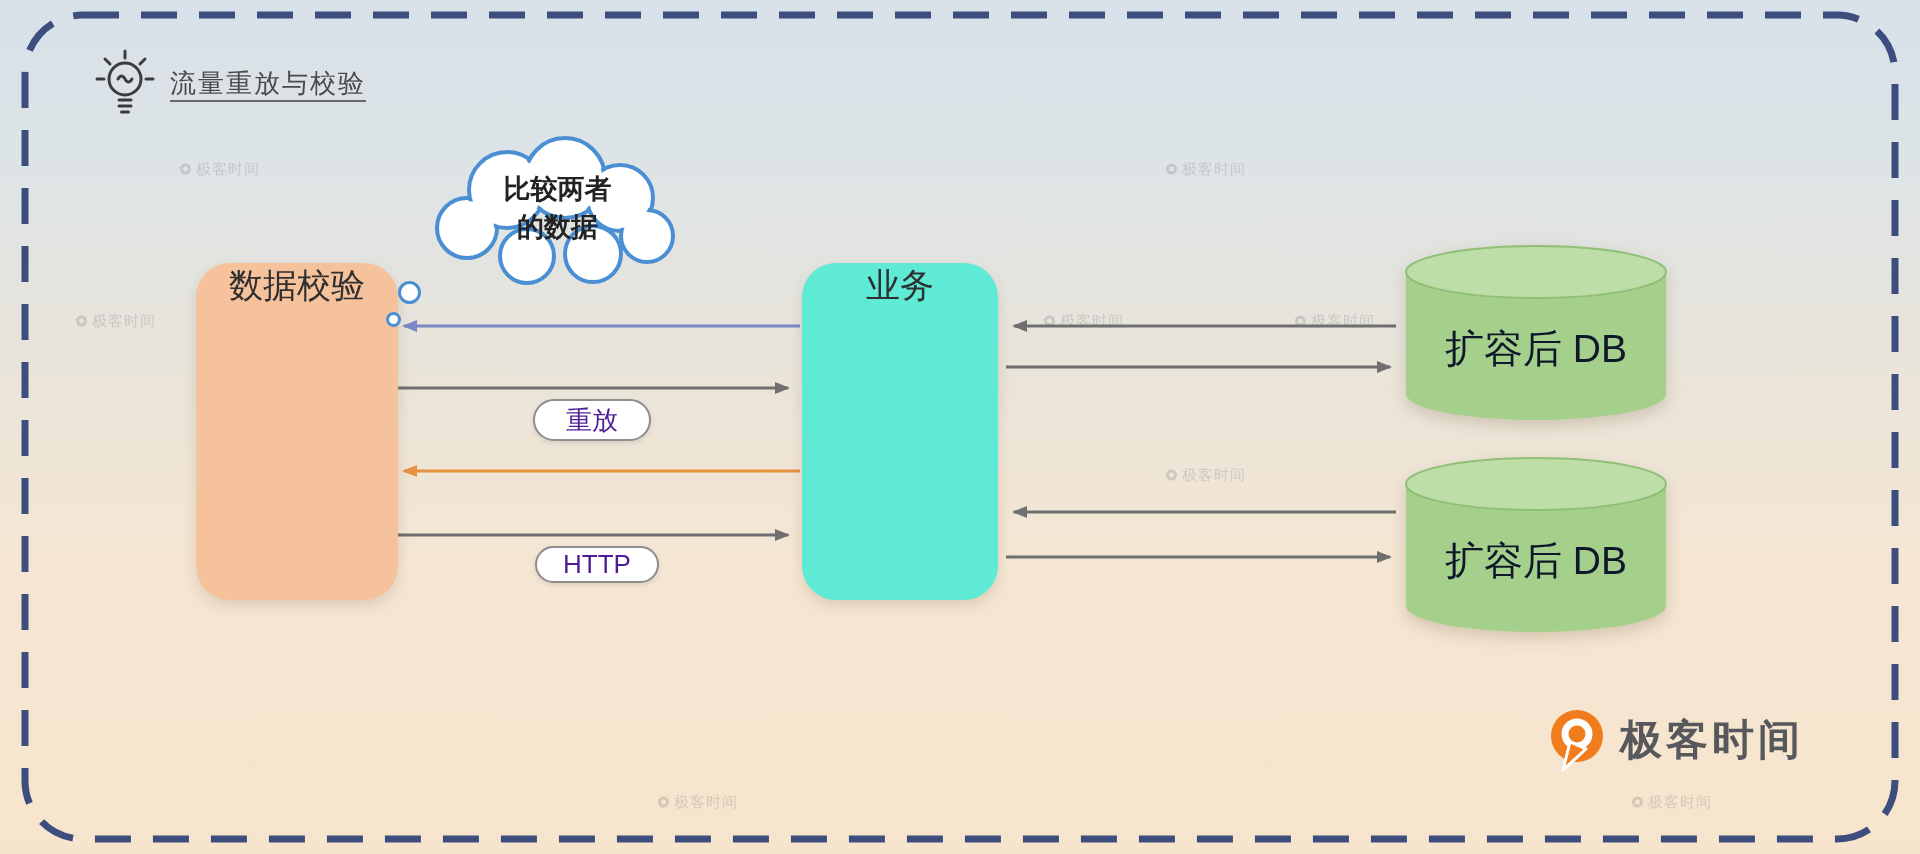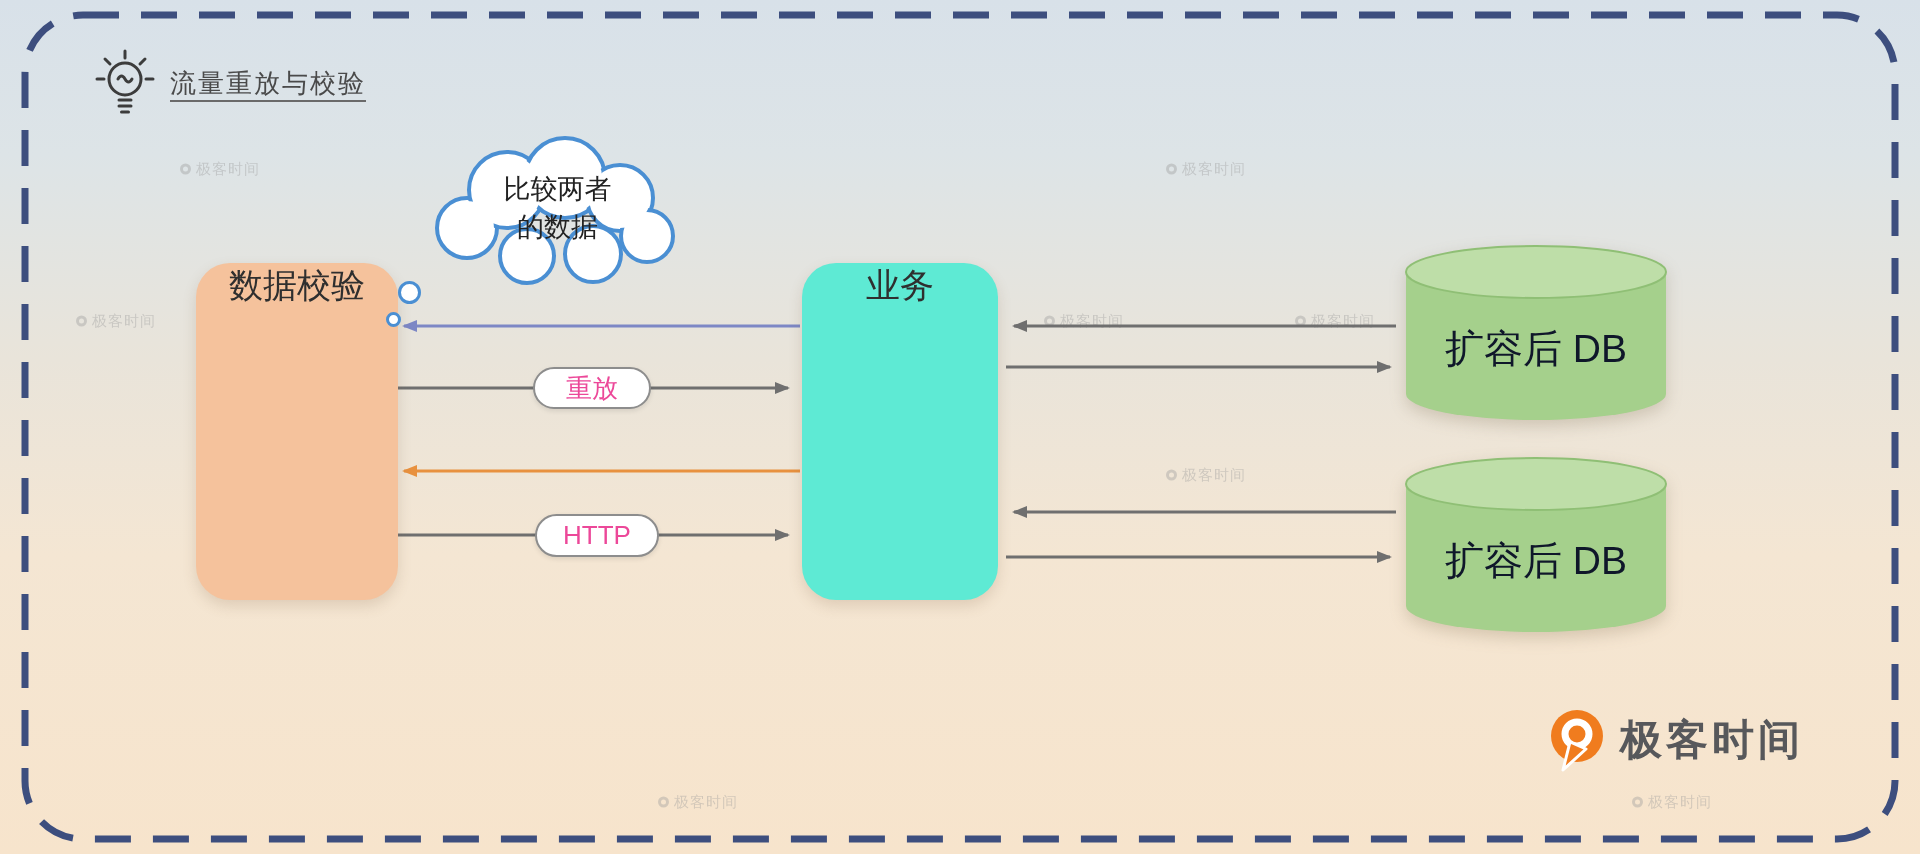--- a/index.html
+++ b/index.html
@@ -30,29 +30,30 @@
               filter: drop-shadow(0 6px 8px rgba(100,80,50,.22)); }
   .cyl-top    { left:1400px; top:240px; }
   .cyl-bottom { left:1400px; top:452px; }
   .cyl-label  { position:absolute; inset:0; display:flex; align-items:center; justify-content:center;
                 padding-top:32px; font-size:39px; color:#0f172a; }
 
   .arrows { position:absolute; inset:0; z-index:2; }
 
   .pill {
     position:absolute; z-index:4; background:#ffffff; border:2px solid #8d8d8d; border-radius:22px;
-    display:flex; align-items:center; justify-content:center; font-size:26px; color:#ec4899;
+    display:flex; align-items:center; justify-content:center; font-size:26px; color:#4c1d95;
     box-shadow:0 2px 5px rgba(0,0,0,.10);
+    margin-top:32px;
   }
   .pill-replay { left:533px; top:367px; width:118px; height:42px; }
-  .pill-http   { left:535px; top:514px; width:124px; height:43px; }
+  .pill-http   { left:535px; top:514px; width:124px; height:37px; }
 
   .cloud-svg  { position:absolute; left:415px; top:128px; z-index:6; }
   .cloud-text { position:absolute; left:415px; top:170px; width:285px; text-align:center;
-                font-size:27px; line-height:38px; color:#222; z-index:7; }
+                font-size:27px; line-height:38px; color:#222; z-index:7;font-weight:bold; }
   .bubble { position:absolute; background:#fff; border:3px solid #4a8fd3; border-radius:50%; z-index:6; }
   .bubble-1 { left:398px; top:281px; width:23px; height:23px; }
   .bubble-2 { left:386px; top:312px; width:15px; height:15px; }
 
   .wm { position:absolute; z-index:1; display:flex; align-items:center; gap:5px; opacity:.38;
         transform:translate(-50%,-50%); white-space:nowrap; }
   .wm-ring { width:11px; height:11px; border:3px solid #9a9a9a; border-radius:50%; display:inline-block; }
   .wm em { font-style:normal; font-size:15px; color:#9a9a9a; letter-spacing:1px; }
 
   .logo { position:absolute; left:1546px; top:708px; display:flex; align-items:center; gap:12px; z-index:3; }

